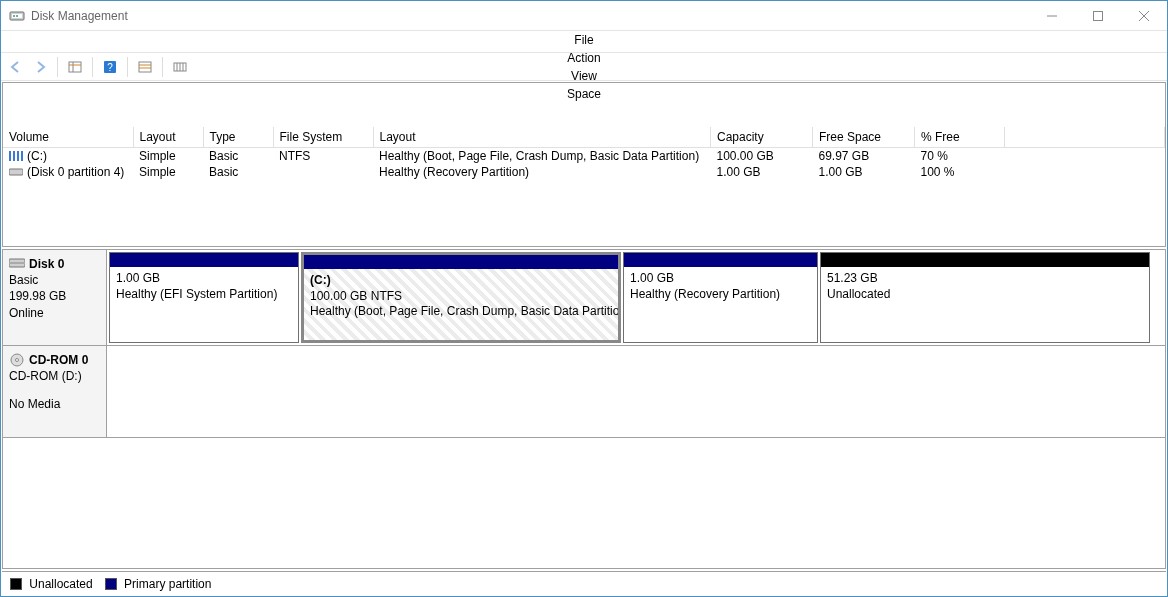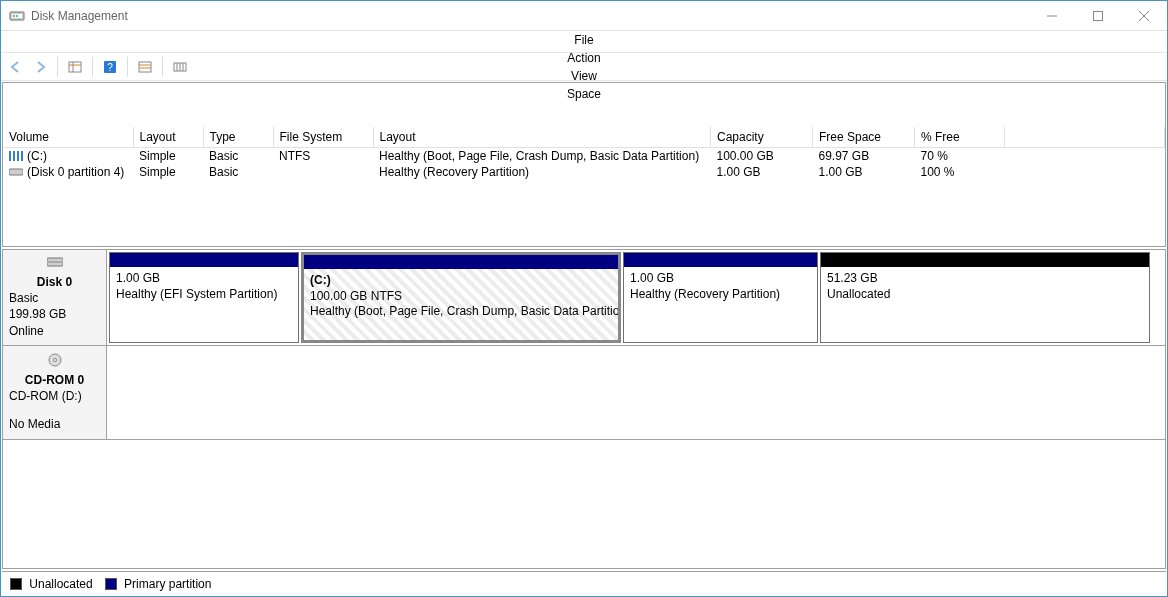--- a/index.html
+++ b/index.html
@@ -97,21 +97,21 @@
   }
   .disk-row { display:flex; border-bottom:1px solid #a0a0a0; min-height:92px; }
   .disk-row.tall { min-height:96px; }
   .disk-info {
     width: 104px;
     border-right:1px solid #a0a0a0;
     padding:6px 6px;
     line-height:1.35;
     background:#f4f4f4;
   }
-  .disk-info .dname { font-weight:bold; display:flex; align-items:center; gap:4px;flex-direction:column;}
+  .disk-info .dname { font-weight:bold; display:flex; align-items:center; gap:4px;}
   .disk-parts { flex:1; display:flex; gap:2px; padding:2px; }
   .part {
     border:1px solid #707070;
     display:flex; flex-direction:column;
     min-width:40px;
     background:#fff;
   }
   .part .strip { height:14px; }
   .part .pbody { padding:4px 6px; line-height:1.3; flex:1; white-space: nowrap; overflow:hidden; }
   .strip.primary { background:#000080; }

